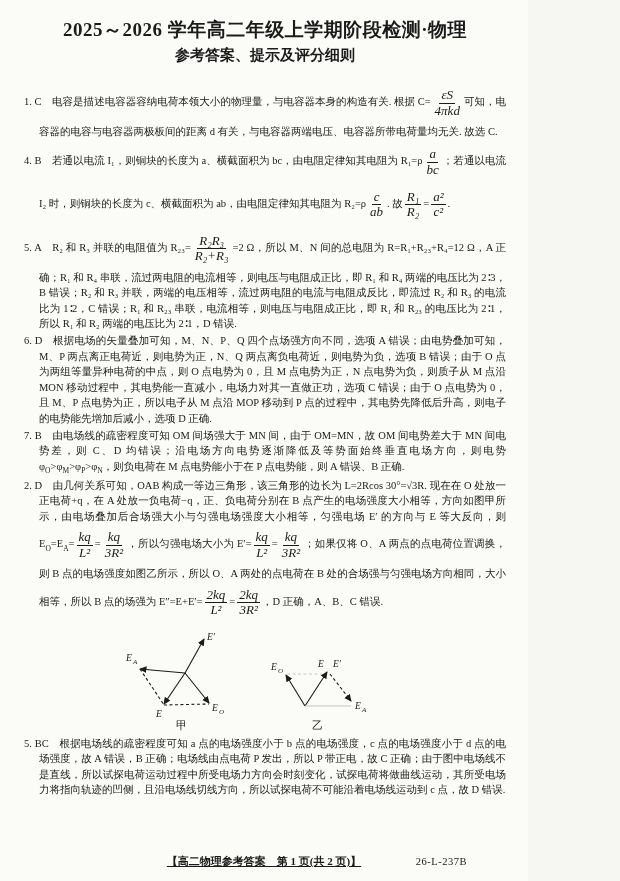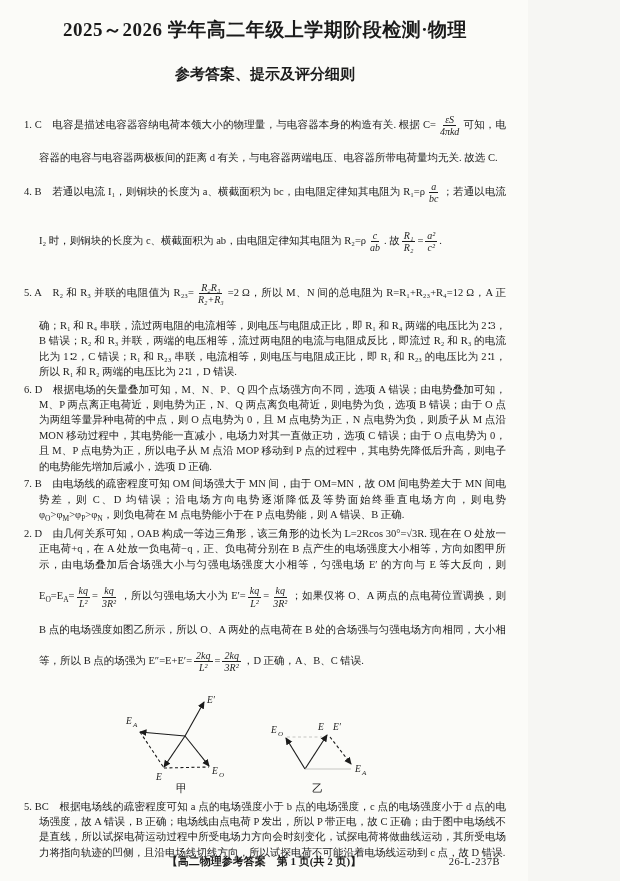--- a/index.html
+++ b/index.html
@@ -21,65 +21,66 @@
   .title {
     text-align:center;
     font-size:19px;
     font-weight:bold;
     letter-spacing:.5px;
   }
   .subtitle {
     text-align:center;
     font-size:15px;
     font-weight:bold;
-    margin-top:19px;
+    margin-top:0;
     margin-bottom:16px;
   }
   .answers { display:block; }
   .answer {
     text-align:justify;
     padding-left:15px;
     text-indent:-15px;
     margin-bottom:2px;
   }
   .ans-head { white-space:pre; }
   .frac {
     display:inline-flex;
     flex-direction:column;
     align-items:center;
     vertical-align:middle;
-    margin:13px 2px;
+    margin:6px 2px;
     font-style:italic;
     line-height:1.12;
-    font-size:10px;
+    font-size:13px;
     text-indent:0;
   }
   .frac .num { display:block; padding:0 2px; border-bottom:1px solid #1b1b1b; text-align:center; }
   .frac .den { display:block; padding:0 2px; text-align:right; }
   sub { font-size:7.5px; }
   .figure-row {
     display:flex;
     justify-content:center;
     margin:3px 0 5px 0;
   }
   svg text { font-family:"Liberation Serif","DejaVu Serif",serif; fill:#1b1b1b; }
   .vlab { font-style:italic; font-size:9.5px; }
   .vsub { font-style:italic; font-size:7px; }
   .cap  { font-size:11px; }
   .footer {
     position:absolute;
     left:0; bottom:12px;
     width:100%;
     text-align:center;
     font-size:11px;
+    text-decoration:underline;
   }
   .footer .center { font-weight:bold; }
   .footer .code {
     position:absolute;
-    right:28px; top:1px;
+    right:61px; top:1px;
     font-weight:normal;
     font-size:10.5px;
     letter-spacing:.5px;
   }
 </style>
 </head>
 <body>
 
 <div class="page">
 

